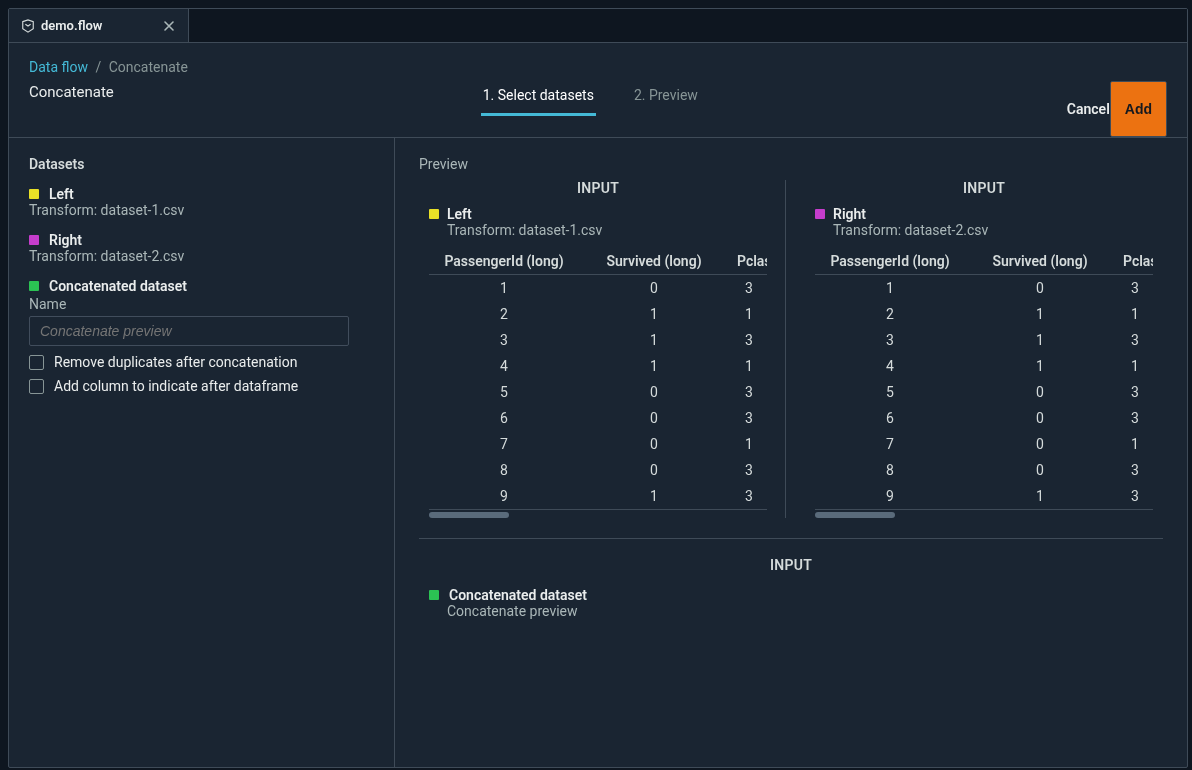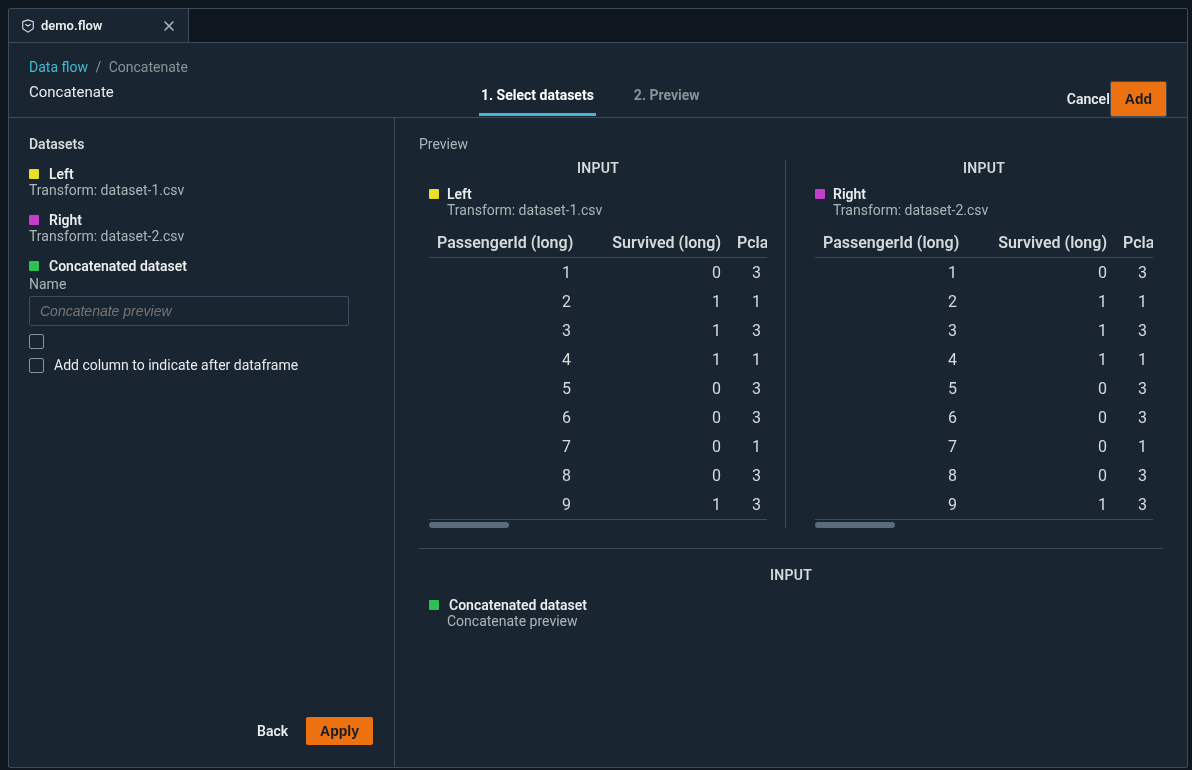--- a/index.html
+++ b/index.html
@@ -16,31 +16,31 @@
   .header-area { padding: 16px 20px 0 20px; }
   .breadcrumb { font-size: 14px; margin-bottom: 6px; }
   .breadcrumb .root { color: #44b9d6; }
   .breadcrumb .sep { color: #879596; margin: 0 4px; }
   .breadcrumb .current { color: #879596; }
 
   .header-row { display: flex; align-items: flex-start; margin-top: 2px; }
   .page-title { font-size: 15px; color: #eaeded; padding-top:2px; }
   .header-spacer { flex: 1; display: flex; flex-direction: column; align-items: center; }
   .step-tabs { display: flex; gap: 36px; }
-  .step-tab { padding: 6px 2px 10px 2px; color: #879596; font-weight: 700; font-size: 14px; border-bottom: 3px solid transparent; cursor: pointer; }
+  .step-tab { padding: 6px 2px 10px 2px; color: #879596; font-weight: 400; font-size: 14px; border-bottom: 3px solid transparent; cursor: pointer; }
   .step-tab.active { color: #ffffff; border-bottom-color: #44b9d6; }
   .header-actions { display: flex; align-items: center; }
   .cancel-link { color: #eaeded; cursor: pointer; font-weight:600; }
-  .btn-add { background: #ec7211; border: 1px solid #3f4b58; outline: 1px solid #1a2532; color: #16191f; font-weight: 700; padding: 9px 14px; border-radius: 2px; cursor: pointer; font-size: 14px; }
+  .btn-add { background: #ec7211; border: 1px solid #3f4b58; outline: 1px solid #1a2532; color: #16191f; font-weight: 700; padding: 19px 14px; border-radius: 2px; cursor: pointer; font-size: 14px; }
 
   .divider { height: 1px; background: #3f4b58; margin-top: 0; }
 
   .body { flex: 1; display: flex; min-height: 0; }
 
-  .sidebar { width: 386px; border-right: 1px solid #3f4b58; padding: 18px 21px 18px 20px; display: flex; flex-direction: column; }
+  .sidebar { width: 386px; border-right: 1px solid #3f4b58; padding: 18px 8px 18px 20px; display: flex; flex-direction: column; }
   .sidebar-title { font-weight: 600; color: #d5dbdb; margin-bottom: 14px; font-size: 14px; }
   .ds-item { margin-bottom: 14px; }
   .ds-row { display: flex; align-items: center; gap: 10px; font-weight: 600; color: #eaeded; }
   .swatch { width: 10px; height: 10px; border-radius: 1px; flex: none; }
   .ds-sub { color: #aab7b8; font-size: 14px; margin-left: 0; padding-left: 0; }
   .name-label { color: #aab7b8; margin-top: 2px; }
   .name-input { width: 320px; margin-top: 4px; margin-left: 0; }
   .name-input input { width: 100%; background: #1a2532; border: 1px solid #414d5c; color: #879596; font-style: italic; padding: 6px 10px; font-size: 14px; border-radius: 2px; }
   .checkbox-row { display: flex; align-items: center; gap: 10px; margin-top: 8px; margin-left: 0; }
   .checkbox { width: 15px; height: 15px; border: 1px solid #879596; border-radius: 2px; flex: none; cursor: pointer; }
@@ -56,21 +56,21 @@
   .input-panel { flex: 1; min-width: 0; padding: 0 18px; }
   .input-panel.first { border-right: 1px solid #3f4b58; padding-left: 10px; }
   .input-panel.second { padding-right: 10px; }
   .panel-heading { text-align: center; font-weight: 600; color: #d5dbdb; margin-bottom: 10px; letter-spacing: 0.3px; font-size: 14px; }
   .panel-meta { margin-bottom: 10px; }
   .panel-meta .ds-row { gap: 8px; }
   .panel-sub { color: #aab7b8; padding-left: 18px; font-size: 14px; }
 
   .table-wrap { position: relative; overflow: hidden; }
   .tbl { width: 100%; border-collapse: collapse; table-layout: fixed; }
-  .tbl th, .tbl td { text-align: right; padding: 5px 8px; font-size: 16px; white-space: nowrap; overflow: hidden; text-overflow: clip; }
+  .tbl th, .tbl td { text-align: center; padding: 5px 8px; font-size: 14px; white-space: nowrap; overflow: hidden; text-overflow: clip; }
   .tbl th { font-weight: 600; color: #d5dbdb; border-bottom: 1px solid #3f4b58; }
   .tbl td { color: #d5dbdb; }
   .tbl tbody tr:last-child td { border-bottom: 1px solid #3f4b58; }
   .col-1 { width: 150px; }
   .col-2 { width: 150px; }
   .col-3 { width: 40px; }
   .hscroll { height: 6px; background: #1a2532; margin-top: 2px; position: relative; }
   .hscroll .thumb { position: absolute; left: 0; top: 0; width: 80px; height: 6px; background: #5a6b7b; border-radius: 3px; }
 
   .output-section { padding-top: 18px; }
@@ -141,31 +141,28 @@
         <div class="ds-row">
           <div class="swatch" style="background:#2bc253"></div>
           <span>Concatenated dataset</span>
         </div>
         <div class="name-label">Name</div>
         <div class="name-input">
           <input type="text" placeholder="Concatenate preview" style="">
         </div>
         <div class="checkbox-row">
           <div class="checkbox"></div>
+          <span class="checkbox-label">Remove duplicates after concatenation</span>
         </div>
         <div class="checkbox-row">
           <div class="checkbox"></div>
           <span class="checkbox-label">Add column to indicate after dataframe</span>
         </div>
       </div>
 
-      <div class="sidebar-footer">
-        <span class="back-link">Back</span>
-        <button class="btn-apply">Apply</button>
-      </div>
     </div>
 
     <div class="preview-area">
       <div class="preview-title">Preview</div>
 
       <div class="inputs-row">
         <div class="input-panel first">
           <div class="panel-heading">INPUT</div>
           <div class="panel-meta">
             <div class="ds-row">

